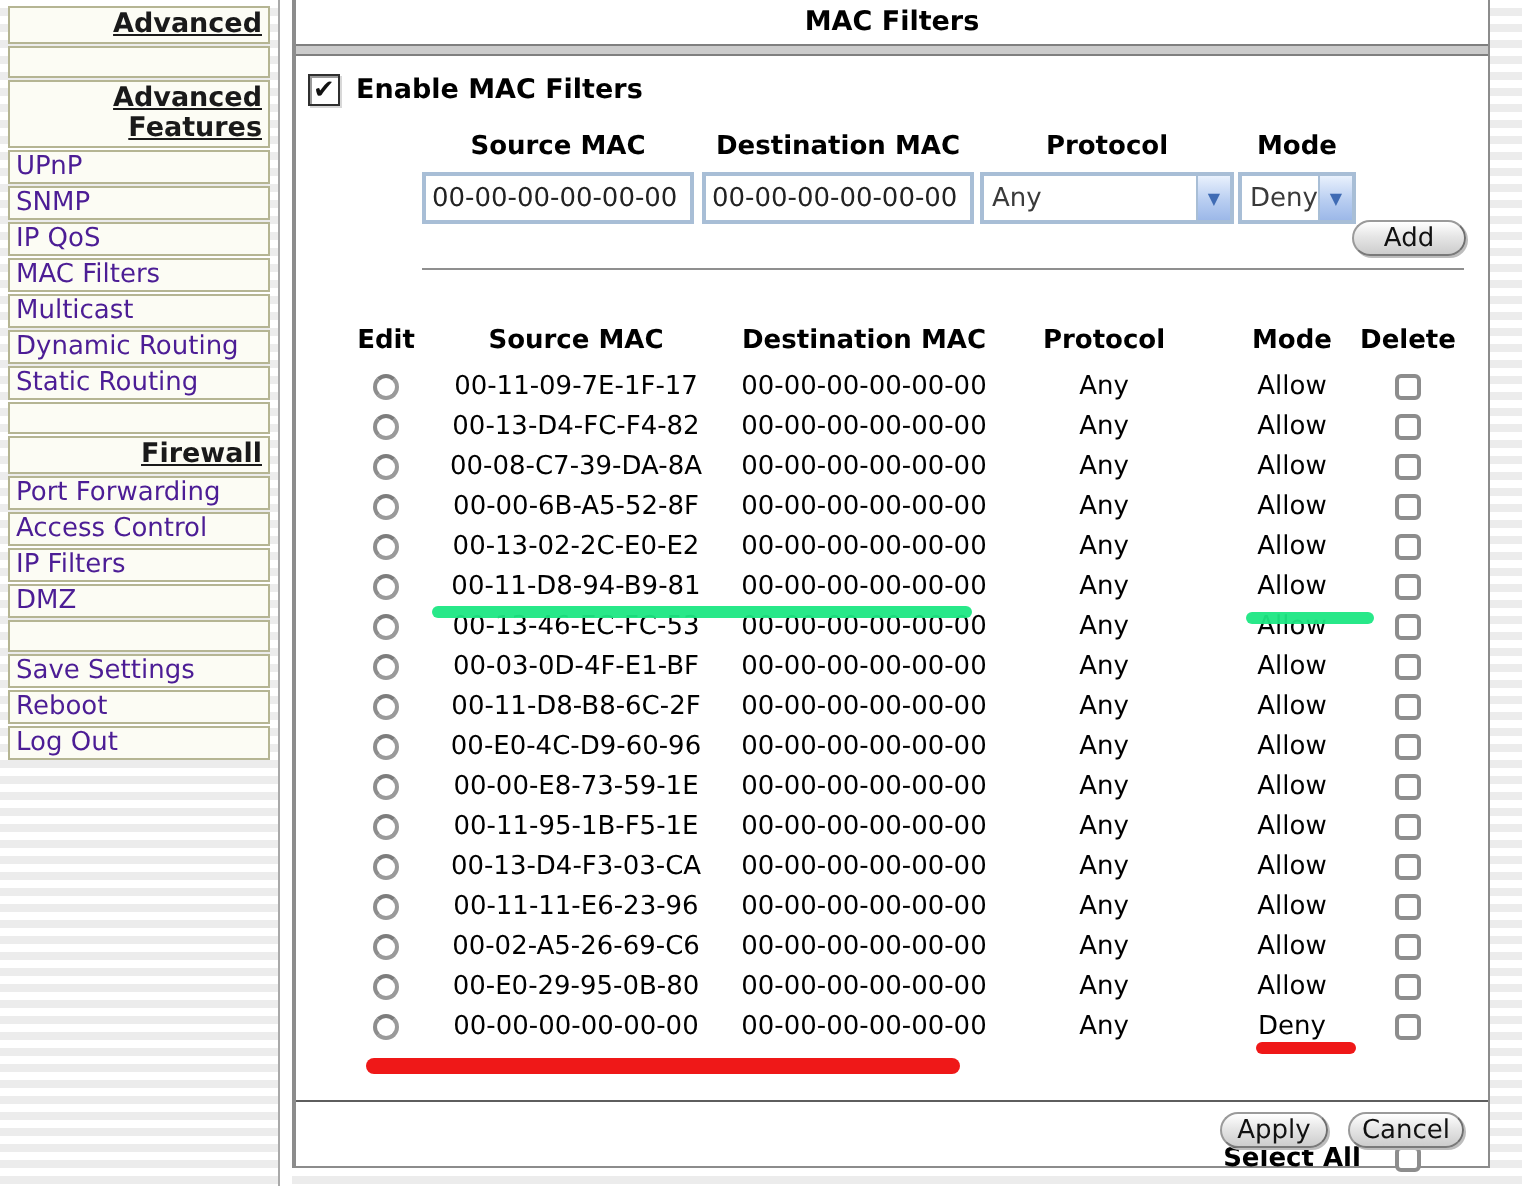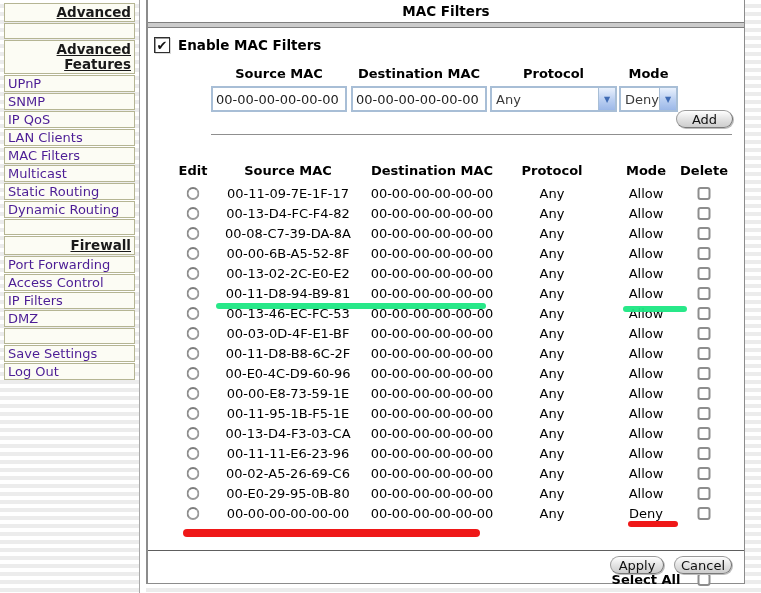--- a/index.html
+++ b/index.html
@@ -108,46 +108,46 @@
       <div class="nav-cell t-spacer"></div>
 
       <div class="nav-cell t-header">Advanced Features</div>
 
       <div class="nav-cell t-link">UPnP</div>
 
       <div class="nav-cell t-link">SNMP</div>
 
       <div class="nav-cell t-link">IP QoS</div>
 
-      <div class="nav-cell t-link">LAN Clients</div>
 
       <div class="nav-cell t-link">MAC Filters</div>
 
       <div class="nav-cell t-link">Multicast</div>
 
+      <div class="nav-cell t-link">Dynamic Routing</div>
+
       <div class="nav-cell t-link">Static Routing</div>
 
-      <div class="nav-cell t-link">Dynamic Routing</div>
-
       <div class="nav-cell t-spacer"></div>
 
       <div class="nav-cell t-header">Firewall</div>
 
       <div class="nav-cell t-link">Port Forwarding</div>
 
       <div class="nav-cell t-link">Access Control</div>
 
       <div class="nav-cell t-link">IP Filters</div>
 
       <div class="nav-cell t-link">DMZ</div>
 
       <div class="nav-cell t-spacer"></div>
 
       <div class="nav-cell t-link">Save Settings</div>
 
+      <div class="nav-cell t-link">Reboot</div>
 
       <div class="nav-cell t-link">Log Out</div>
     </div>
   <div class="vline"></div>
   <div class="gap"></div>
 
   <div class="panel">
 
     <div class="title">MAC Filters</div>
     <div class="ridge"></div>

